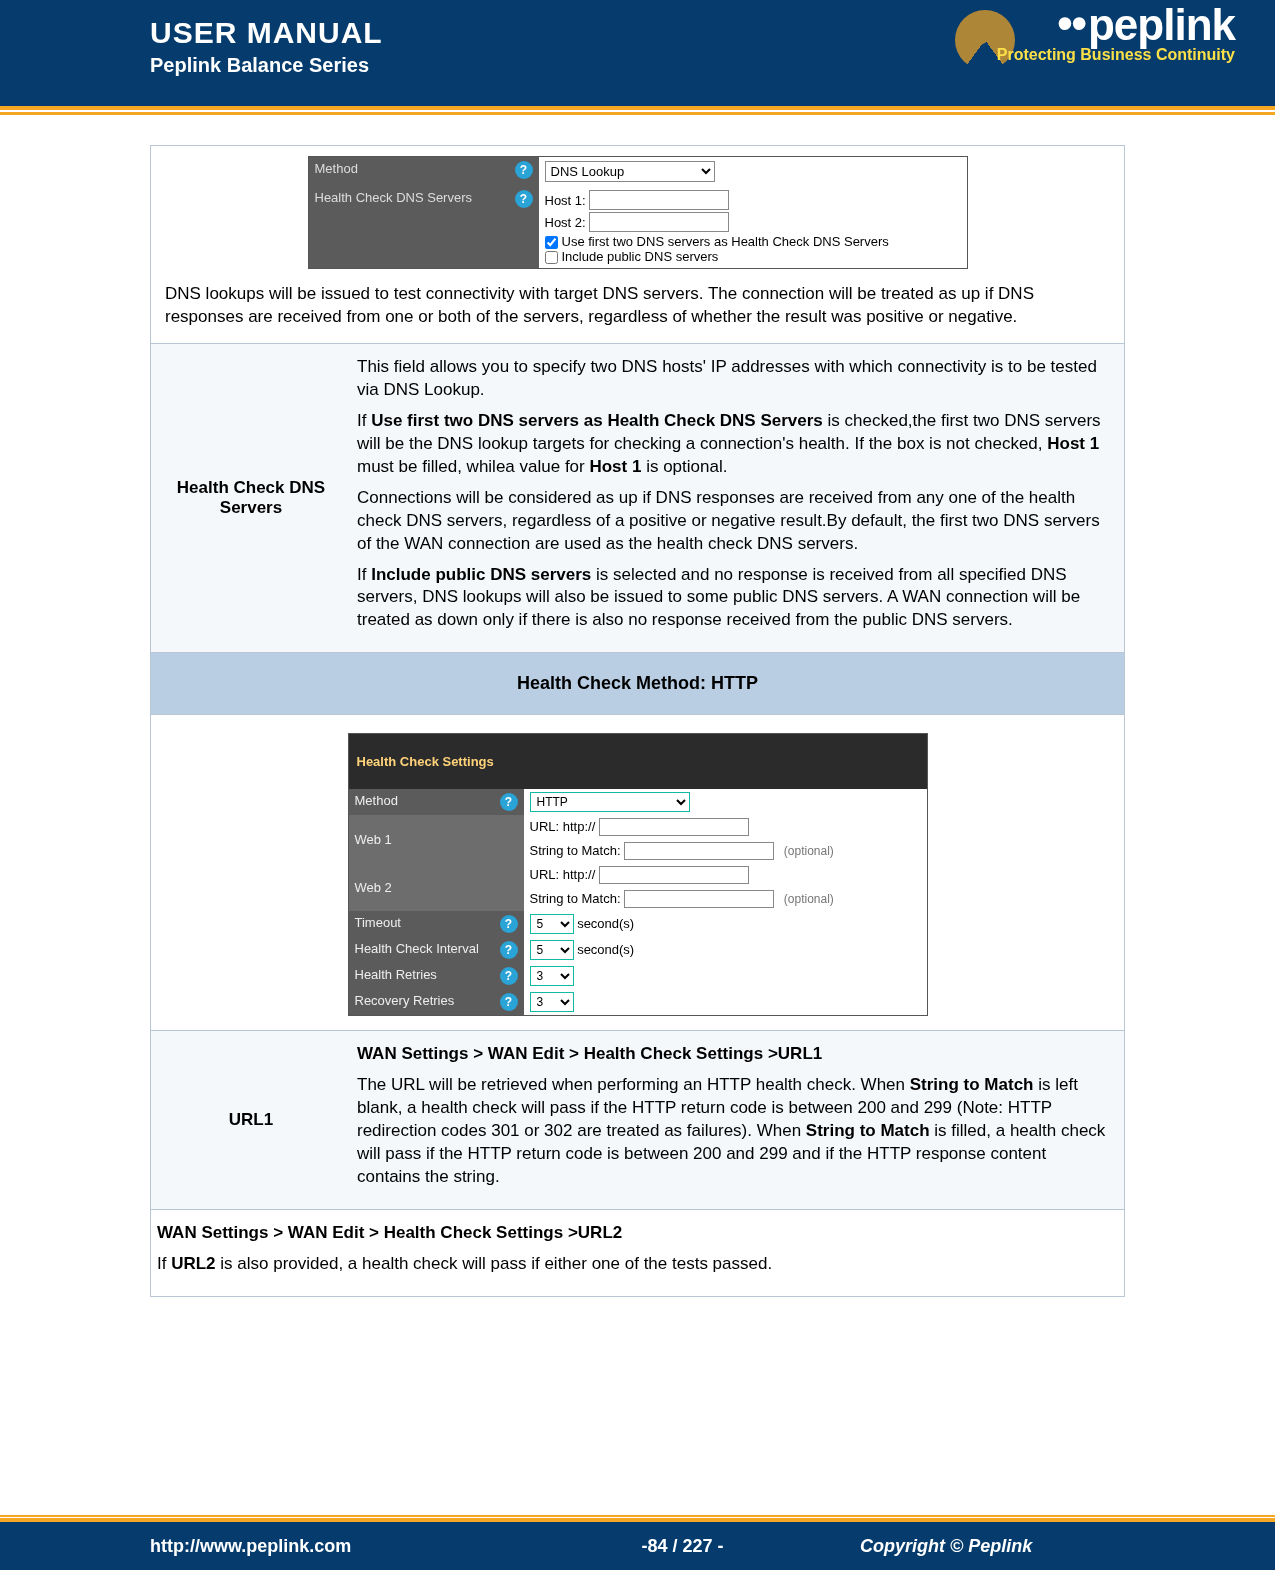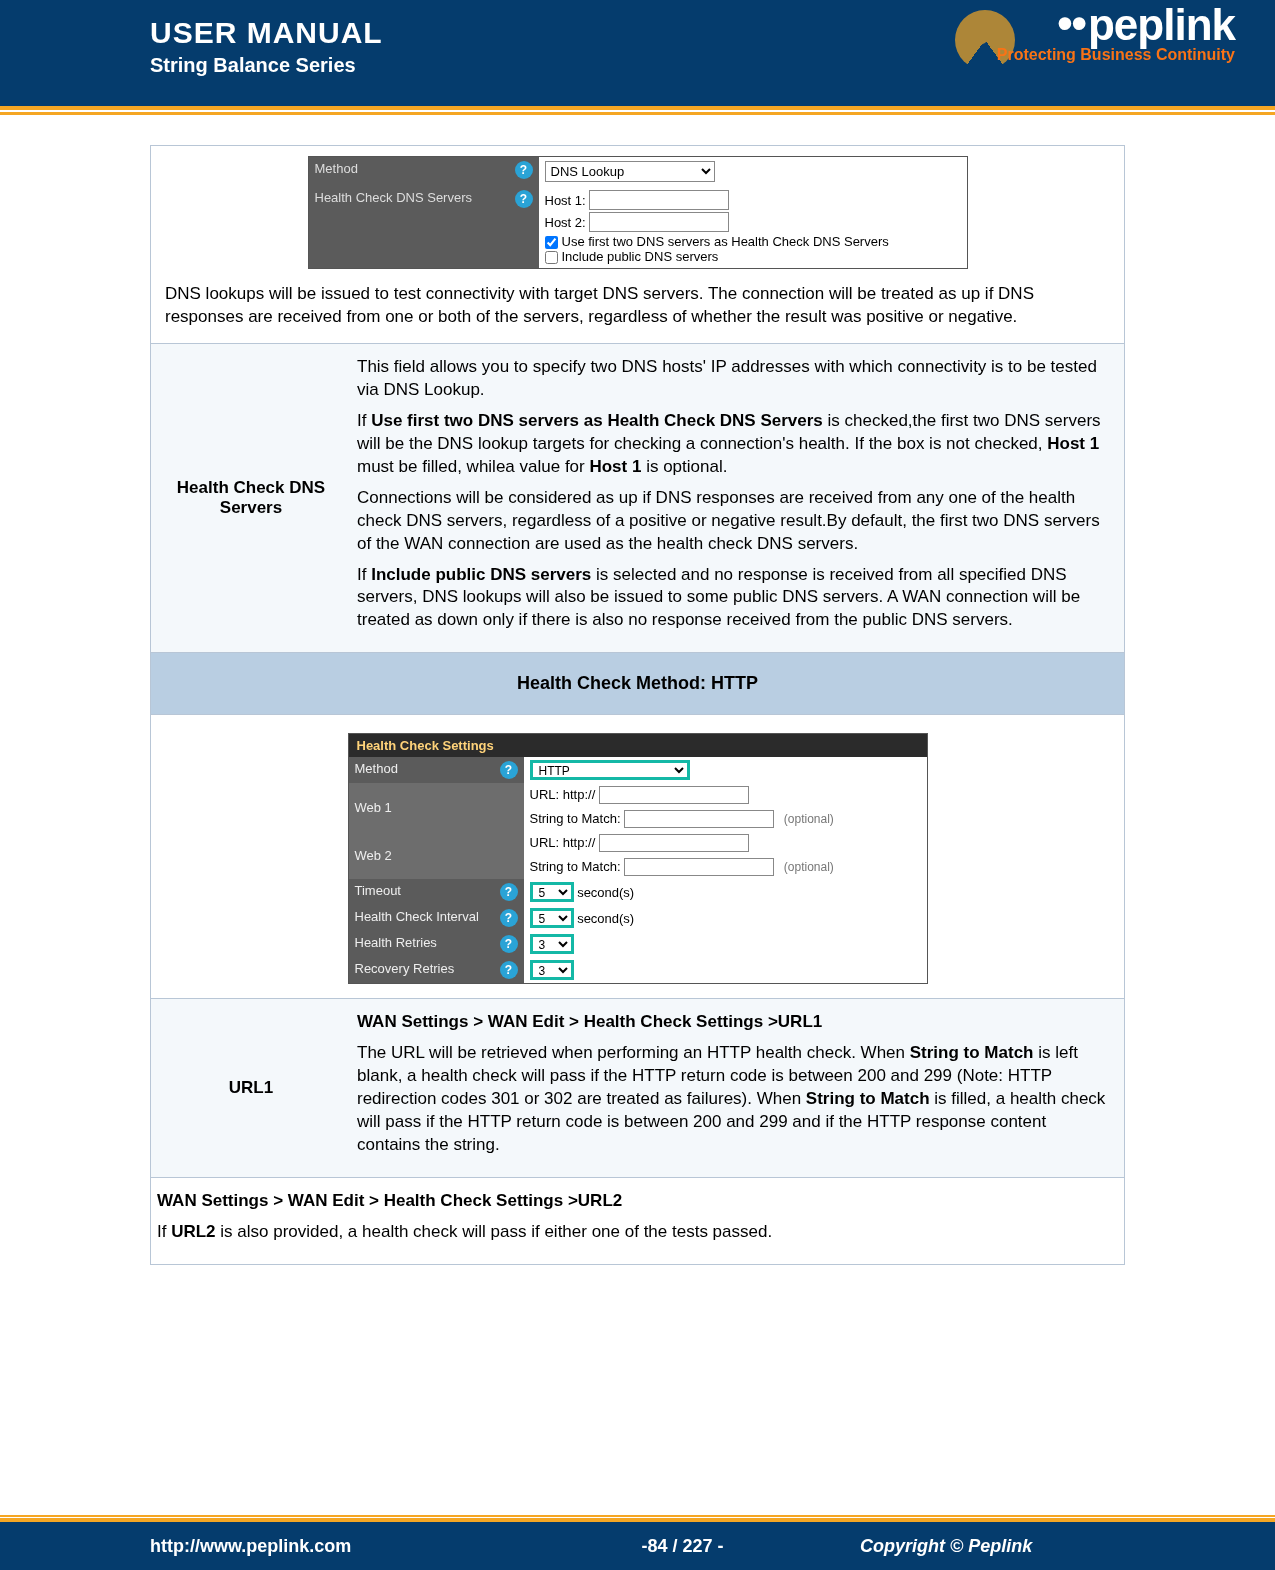--- a/index.html
+++ b/index.html
@@ -4,21 +4,21 @@
 <style>
   * { box-sizing: border-box; margin: 0; padding: 0; }
   body { width: 1275px; height: 1570px; font-family: Arial, Helvetica, sans-serif; background: #fff; color: #000; position: relative; }
   .top-band { background: #053c6d; height: 110px; position: relative; border-bottom: 4px solid #f5a623; }
   .top-band .titles { position: absolute; left: 150px; top: 16px; color: #fff; }
   .top-band .titles h1 { font-size: 30px; font-weight: bold; letter-spacing: 1px; }
   .top-band .titles h2 { font-size: 20px; font-weight: bold; margin-top: 4px; }
   .logo-wrap { position: absolute; right: 40px; top: 0; text-align: right; }
   .logo-wrap .brand { font-size: 44px; font-weight: bold; color: #fff; letter-spacing: -1px; }
   .logo-wrap .brand .dots { display:inline-block; position: relative; top:-2px; margin-right:2px;}
-  .logo-wrap .tag { font-size: 16px; color: #f97316; font-weight: bold; margin-top: -4px; }
+  .logo-wrap .tag { font-size: 16px; color: #fde047; font-weight: bold; margin-top: -4px; }
   .swirl { display:inline-block; width:60px; height:60px; border-radius:50%; background: radial-gradient(circle at 40% 40%, #f5a623 0 20%, transparent 22%), conic-gradient(#f5a623 0 40%, transparent 40% 60%, #f5a623 60% 100%); position:absolute; right:260px; top:10px; opacity:.7;}
   .thin-orange { height: 3px; background: #f5a623; margin-top: 2px; }
 
   .page-body { margin: 30px 150px 0 150px; }
   .outer-box { border: 1px solid #b8c6d6; }
 
   .fig-dns { border: 1px solid #555; margin: 10px auto 14px auto; width: 660px; font-family: Verdana, sans-serif; font-size: 13px; }
   .fig-dns table { width: 100%; border-collapse: collapse; }
   .fig-dns td { padding: 4px 6px; vertical-align: top; }
   .fig-dns .lab { background: #5b5b5b; color: #ddd; width: 230px; font-size: 13px; position: relative; }
@@ -33,43 +33,43 @@
 
   .row-block { display: flex; border-top: 1px solid #b8c6d6; background: #f4f8fb; }
   .row-block.noback { background: #fff; }
   .row-label { width: 200px; padding: 14px 10px; font-weight: bold; font-size: 17px; text-align: center; display:flex; align-items:center; justify-content:center; }
   .row-content { flex: 1; padding: 12px 16px 12px 6px; font-size: 17px; line-height: 1.35; }
   .row-content p { margin-bottom: 8px; }
 
   .section-bar { background: #b9cee2; text-align: center; font-weight: bold; font-size: 18px; padding: 20px 0; border-top: 1px solid #b8c6d6; }
 
   .fig-http { border: 1px solid #555; margin: 18px auto 14px auto; width: 580px; font-family: Verdana, sans-serif; font-size: 13px; }
-  .fig-http .titlebar { background: #2b2b2b; color: #ffd37a; font-weight: bold; padding: 4px 8px; font-size: 13px; }
+  .fig-http .titlebar { background: #2b2b2b; color: #ffd37a; font-weight: bold; padding: 20px 8px; font-size: 13px; }
   .fig-http table { width: 100%; border-collapse: collapse; }
   .fig-http td { padding: 3px 6px; vertical-align: middle; background:#fff; }
   .fig-http .lab { background: #6d6d6d; color: #eee; width: 175px; font-size: 13px; position:relative; }
   .fig-http .lab.dark { background:#5b5b5b;}
-  .fig-http select { border:3px solid #14b8a6; background:#fff; font-size:12px; padding:0 2px; height:20px;}
+  .fig-http select { border:1px solid #14b8a6; background:#fff; font-size:12px; padding:0 2px; height:20px;}
   .fig-http input[type=text]{ border:1px solid #888; height:18px; width:150px; font-size:12px;}
   .fig-http .opt { color:#777; font-size:12px; margin-left:6px;}
   .fig-http .small-sel{ width:44px;}
 
   .bottom-band { position: absolute; left:0; right:0; bottom:0; height: 52px; background:#053c6d; color:#fff; display:flex; align-items:center; font-weight:bold; font-size:18px; border-top:4px solid #f5a623; }
   .bottom-band .thin-top{ position:absolute; top:-7px; left:0; right:0; height:2px; background:#f5a623;}
   .bottom-band .bl{ margin-left:150px; flex:1;}
   .bottom-band .bc{ flex:1; text-align:center;}
   .bottom-band .br{ flex:1; text-align:left; margin-right:60px;font-style:italic;}
 </style>
 </head>
 <body>
 
 <div class="top-band">
   <div class="titles">
     <h1>USER MANUAL</h1>
-    <h2>String Balance Series</h2>
+    <h2>Peplink Balance Series</h2>
   </div>
   <span class="swirl"></span>
   <div class="logo-wrap">
     <div class="brand"><span class="dots">••</span><span>peplink</span></div>
     <div class="tag">Protecting Business Continuity</div>
   </div>
 </div>
 <div class="thin-orange"></div>
 
 <div class="page-body">

